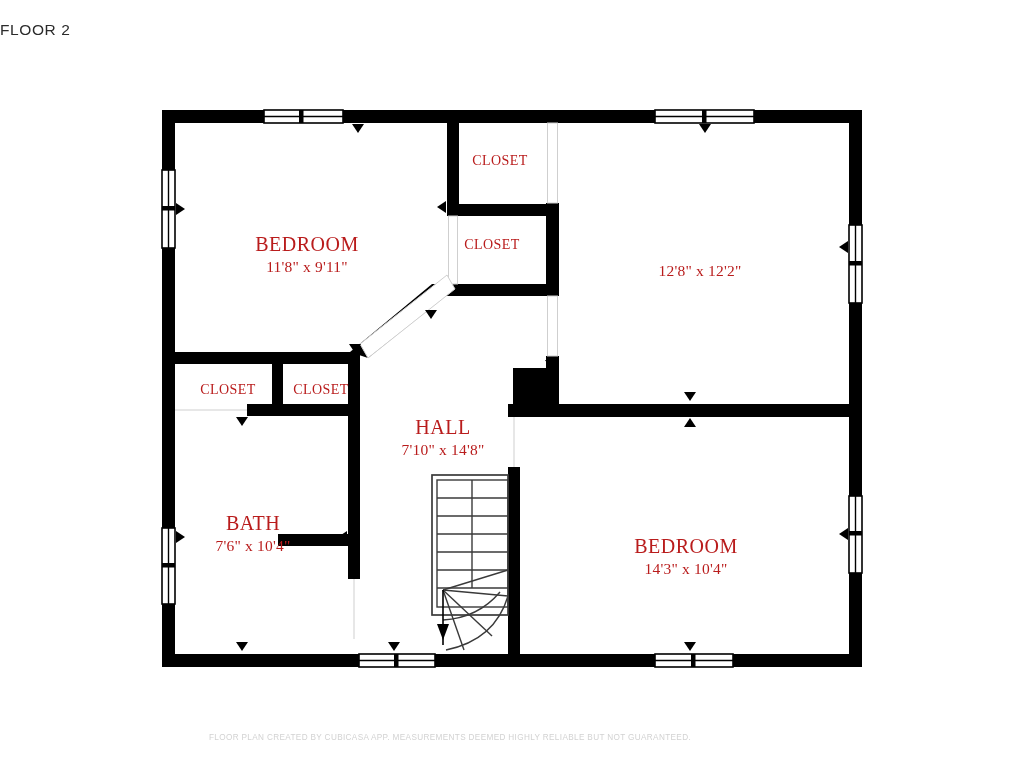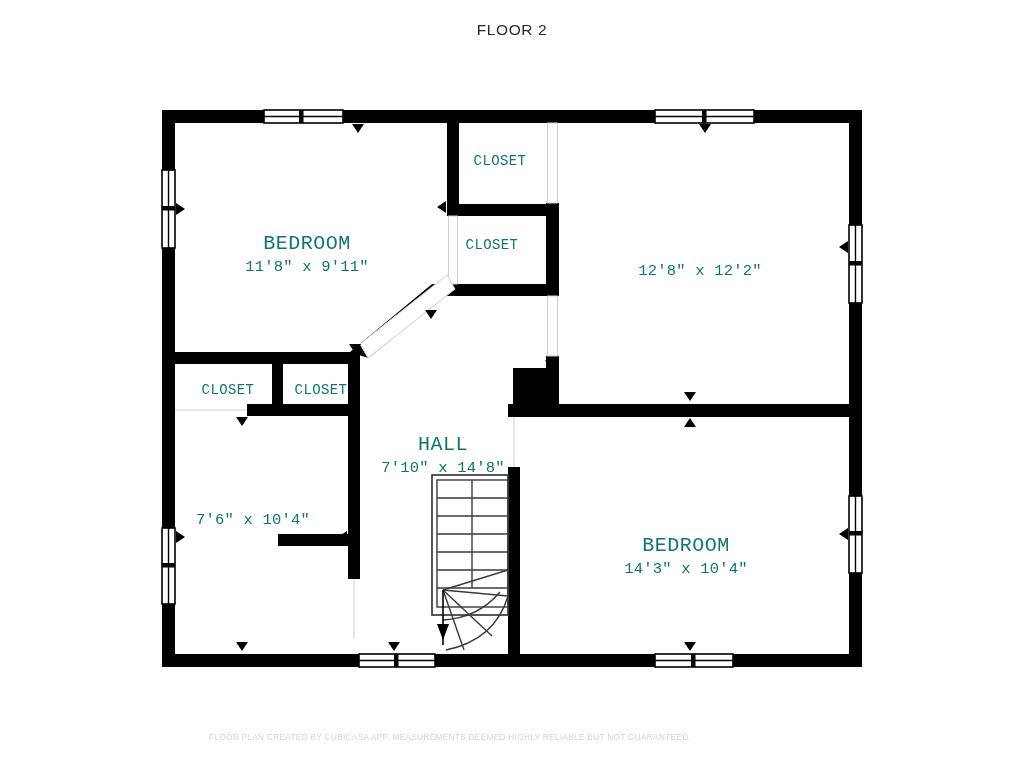--- a/index.html
+++ b/index.html
@@ -14,21 +14,21 @@
     position: relative;
     font-family: "Liberation Sans", sans-serif;
     color: #1a1a1a;
     overflow: hidden;
   }
   #plan-title {
     position: absolute;
     top: 21px;
     left: 0;
     width: 1024px;
-    text-align: center;
+    text-align: left;
     font-size: 15.5px;
     letter-spacing: 0.6px;
     color: #2b2b2b;
     font-family: "Liberation Sans", sans-serif;
   }
   #floorplan-canvas {
     position: absolute;
     top: 0;
     left: 0;
     width: 1024px;
@@ -41,22 +41,22 @@
     width: 900px;
     text-align: center;
     font-size: 8.2px;
     letter-spacing: 0.35px;
     color: #d2d2d2;
     font-family: "Liberation Sans", sans-serif;
   }
   .room-label {
     position: absolute;
     text-align: center;
-    font-family: Liberation Mono, monospace;
-    color: #0f766e;
+    font-family: Liberation Serif, serif;
+    color: #b91c1c;
     white-space: nowrap;
     line-height: 1.32;
   }
   .room-label .rl-name {
     display: block;
     font-size: 20px;
     letter-spacing: 0.5px;
   }
   .room-label .rl-dims {
     display: block;
@@ -294,26 +294,27 @@
 </div>
 
 <div class="room-label small" style="left:168px; top:381px; width:120px;">
   <span class="rl-name">CLOSET</span>
 </div>
 
 <div class="room-label small" style="left:261px; top:381px; width:120px;">
   <span class="rl-name">CLOSET</span>
 </div>
 
-<div class="room-label" style="left:353px; top:414px; width:180px;margin-top:18px;">
+<div class="room-label" style="left:353px; top:414px; width:180px;">
   <span class="rl-name">HALL</span>
   <span class="rl-dims">7'10" x 14'8"</span>
 </div>
 
 <div class="room-label" style="left:163px; top:510px; width:180px;">
+  <span class="rl-name">BATH</span>
   <span class="rl-dims">7'6" x 10'4"</span>
 </div>
 
 <div class="room-label" style="left:586px; top:533px; width:200px;">
   <span class="rl-name">BEDROOM</span>
   <span class="rl-dims">14'3" x 10'4"</span>
 </div>
 
 <div id="plan-footer">FLOOR PLAN CREATED BY CUBICASA APP. MEASUREMENTS DEEMED HIGHLY RELIABLE BUT NOT GUARANTEED.</div>
 

